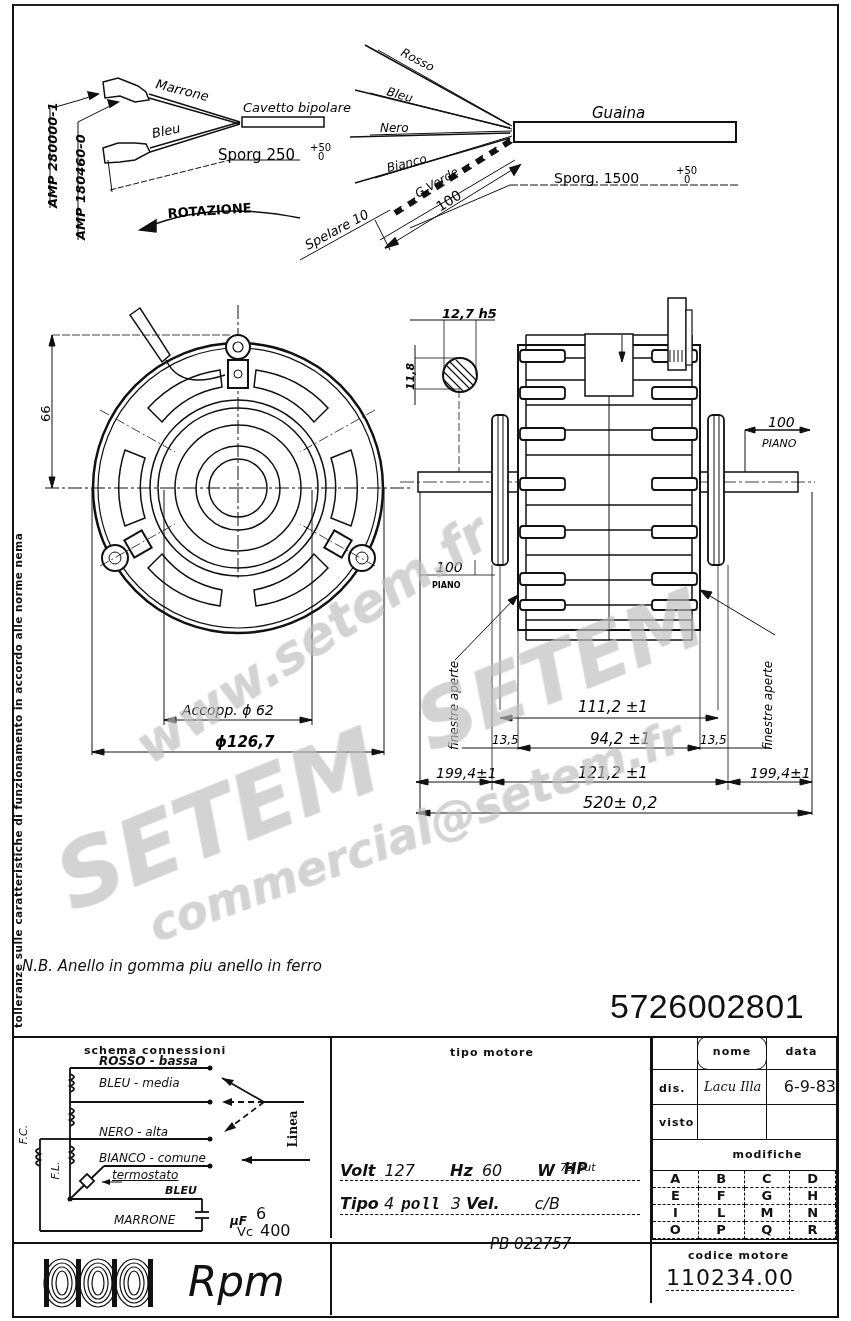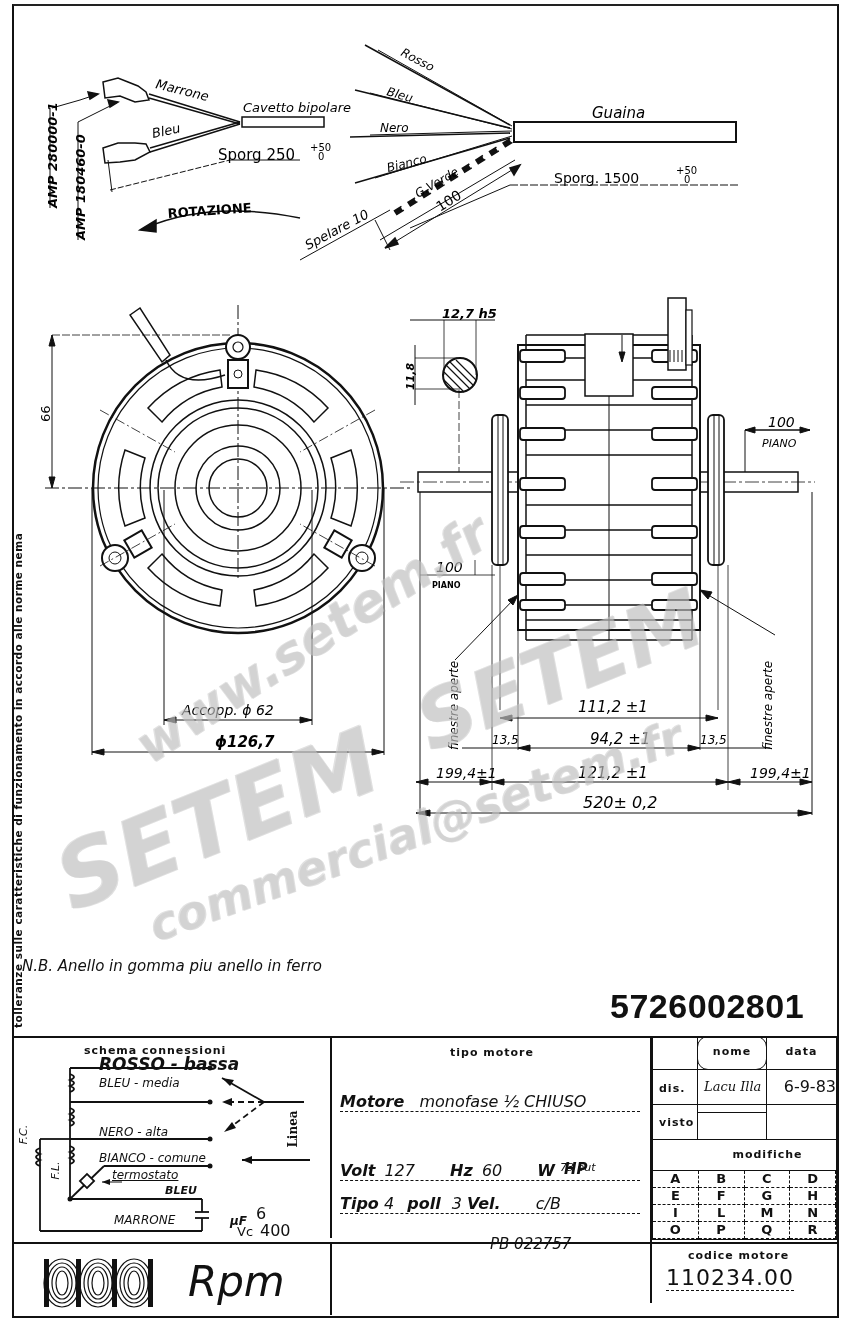--- a/index.html
+++ b/index.html
@@ -6,21 +6,21 @@
     body { width: 851px; height: 1321px; position: relative; overflow: hidden;
            font-family: "DejaVu Sans", sans-serif; color: #111; }
     .abs { position: absolute; }
     .frame { position: absolute; border: 2px solid #111; }
     .hand { font-family: "DejaVu Sans", sans-serif; font-style: italic; color: #111; white-space: nowrap; }
     .bold-it { font-family: "DejaVu Sans", sans-serif; font-style: italic; font-weight: bold; }
     svg text { font-family: "DejaVu Sans", sans-serif; }
     .vert-note { position: absolute; left: -262px; top: 742px; width: 560px; transform: rotate(-90deg);
                  transform-origin: center; font-size: 10.5px; font-weight: bold; letter-spacing: 0.5px; white-space: nowrap; }
     .drawing-number { position: absolute; left: 610px; top: 987px; font-family: "Liberation Sans", sans-serif;
-                      font-size: 34px; font-weight: bold; letter-spacing: 0.5px; }
+                      font-size: 34px; font-weight: normal; letter-spacing: 0.5px; }
     .nb-note { position: absolute; left: 22px; top: 957px; font-size: 15px; }
     .tb-cell { position: absolute; border: 1.5px solid #111; box-sizing: border-box; }
     .tb-label { font-size: 11px; font-weight: bold; letter-spacing: 1px; }
     .watermark { position: absolute; color: rgba(200,200,200,0.55); font-family: "DejaVu Sans", sans-serif;
                  font-weight: bold; font-style: italic; white-space: nowrap; transform-origin: left center;
                  text-shadow: 1px 1px 0 rgba(150,150,150,0.3); pointer-events: none; }
   </style>
 </head>
 <body>
 
@@ -340,73 +340,69 @@
       <polygon points="212,96 220,86 224,92"></polygon>
       <polygon points="230,124 240,120 240,128"></polygon>
       <polygon points="90,146 98,143 98,149"></polygon>
       <circle cx="198" cy="32" r="2.5"></circle>
         <circle cx="198" cy="66" r="2.5"></circle>
       <circle cx="198" cy="103" r="2.5"></circle>
         <circle cx="198" cy="130" r="2.5"></circle>
       <circle cx="58" cy="163" r="2.5"></circle>
     </g>
   </svg>
-  <div class="abs bold-it" style="left:87px; top:18px; font-size:17px;">ROSSO - bassa</div>
+  <div class="abs bold-it" style="left:87px; top:18px; font-size:12px;">ROSSO - bassa</div>
   <div class="abs hand" style="left:87px; top:40px; font-size:12px;">BLEU - media</div>
   <div class="abs hand" style="left:87px; top:89px; font-size:12px;">NERO - alta</div>
   <div class="abs hand" style="left:87px; top:115px; font-size:12px;">BIANCO - comune</div>
   <div class="abs hand" style="left:100px; top:132px; font-size:12px; text-decoration:underline;">termostato</div>
   <div class="abs hand" style="left:153px; top:148px; font-size:11px; font-weight:bold;">BLEU</div>
   <div class="abs hand" style="left:102px; top:177px; font-size:12px;">MARRONE</div>
   <div class="abs hand" style="left:2px; top:92px; font-size:11px; transform:rotate(-90deg);">F.C.</div>
   <div class="abs hand" style="left:34px; top:128px; font-size:11px; transform:rotate(-90deg);">F.L.</div>
   <div class="abs" style="left:262px; top:86px; font-size:12px; font-weight:bold; font-family:'DejaVu Serif', serif; transform:rotate(-90deg);">Linea</div>
   <div class="abs bold-it" style="left:218px; top:178px; font-size:12px;">μF</div>
   <div class="abs hand" style="left:244px; top:168px; font-size:16px; font-style:normal;">6</div>
   <div class="abs hand" style="left:225px; top:188px; font-size:13px; font-style:normal;">Vc</div>
   <div class="abs hand" style="left:248px; top:185px; font-size:16px; font-style:normal;">400</div>
 </div>
 
 <div class="abs" style="left:332px; top:1036px; width:320px; height:206px; border-right:2px solid #111; box-sizing:border-box;">
   <div class="abs tb-label" style="left:118px; top:10px;">tipo motore</div>
-  <div class="abs" style="left:8px; top:56px; font-size:16px; white-space:nowrap; border-bottom:1.5px dashed #111; width:300px;">
-    <span class="bold-it">Motore</span>
-    <span class="hand" style="margin-left:10px;">monofase ½ CHIUSO</span>
-  </div>
   <div class="abs" style="left:8px; top:102px; font-size:16px; white-space:nowrap; border-bottom:1.5px dashed #111; width:300px;margin-top:23px;">
     <span class="bold-it">Volt</span>
     <span class="hand" style="margin-left:4px;">127</span>
     <span class="bold-it" style="margin-left:30px;">Hz</span>
     <span class="hand" style="margin-left:4px;">60</span>
     <span class="bold-it" style="margin-left:30px;">W</span>
     <span class="hand" style="font-size:11px; vertical-align:top;">73 out</span>
   </div>
   <div class="abs bold-it" style="left:232px; top:124px; font-size:15px;">HP</div>
   <div class="abs" style="left:8px; top:158px; font-size:16px; white-space:nowrap; border-bottom:1.5px dashed #111; width:300px;">
     <span class="bold-it">Tipo</span>
     <span class="hand">4</span>
-    <span class="bold-it" style="margin-left:8px;">poll</span>
+    <span class="bold-it" style="margin-left:2px;font-family:Liberation Mono, monospace;">poll</span>
     <span class="hand" style="margin-left:6px;">3</span>
     <span class="bold-it">Vel.</span>
     <span class="hand" style="margin-left:30px;">c/B</span>
   </div>
 </div>
 
 <div class="abs" style="left:652px; top:1036px; width:185px; height:206px;">
   <div class="tb-cell" style="left:0; top:0; width:46px; height:34px;"></div>
   <div class="tb-cell" style="left:45px; top:0; width:70px; height:34px;border-radius:11px;">
       <div class="tb-label" style="text-align:center; margin-top:8px;">nome</div>
     </div>
   <div class="tb-cell" style="left:114px; top:0; width:71px; height:34px;">
       <div class="tb-label" style="text-align:center; margin-top:8px;">data</div>
     </div>
   <div class="tb-cell" style="left:0; top:33px; width:46px; height:36px;">
       <div class="tb-label" style="margin:12px 0 0 6px;">dis.</div>
     </div>
-  <div class="tb-cell" style="left:45px; top:33px; width:70px; height:44px;">
+  <div class="tb-cell" style="left:45px; top:33px; width:70px; height:36px;">
       <div class="hand" style="font-family:'DejaVu Serif', serif; font-size:13px; margin:9px 0 0 6px;">Lacu Illa</div>
     </div>
   <div class="tb-cell" style="left:114px; top:33px; width:71px; height:36px;text-align:right;">
       <div style="font-size:16px; margin:7px 0 0 6px;">6-9-83</div>
     </div>
   <div class="tb-cell" style="left:0; top:68px; width:46px; height:36px;">
       <div class="tb-label" style="margin:11px 0 0 6px;">visto</div>
     </div>
   <div class="tb-cell" style="left:45px; top:68px; width:70px; height:36px;"></div>
   <div class="tb-cell" style="left:114px; top:68px; width:71px; height:36px;"></div>

